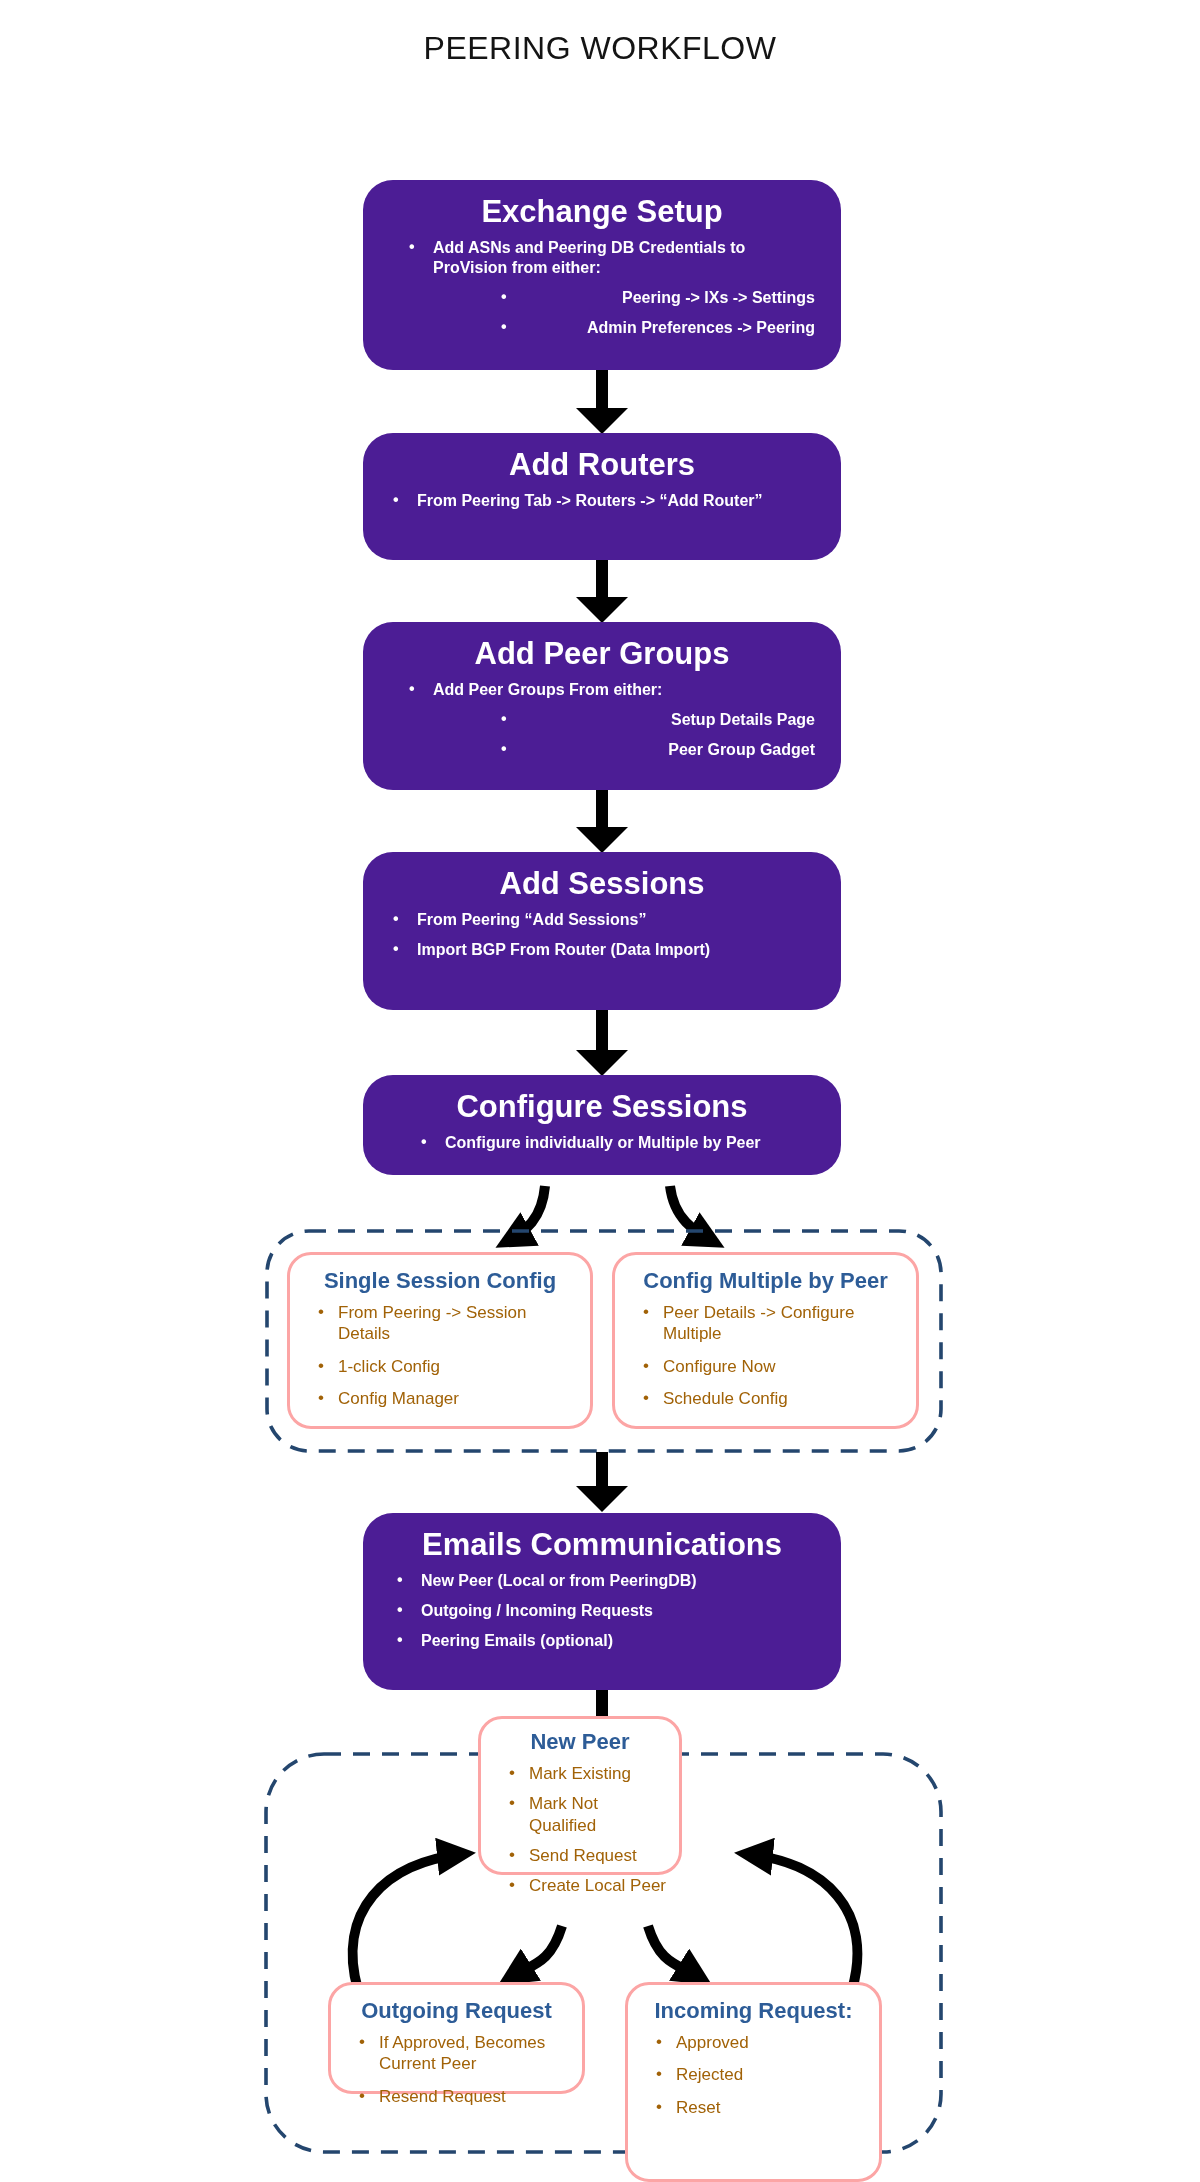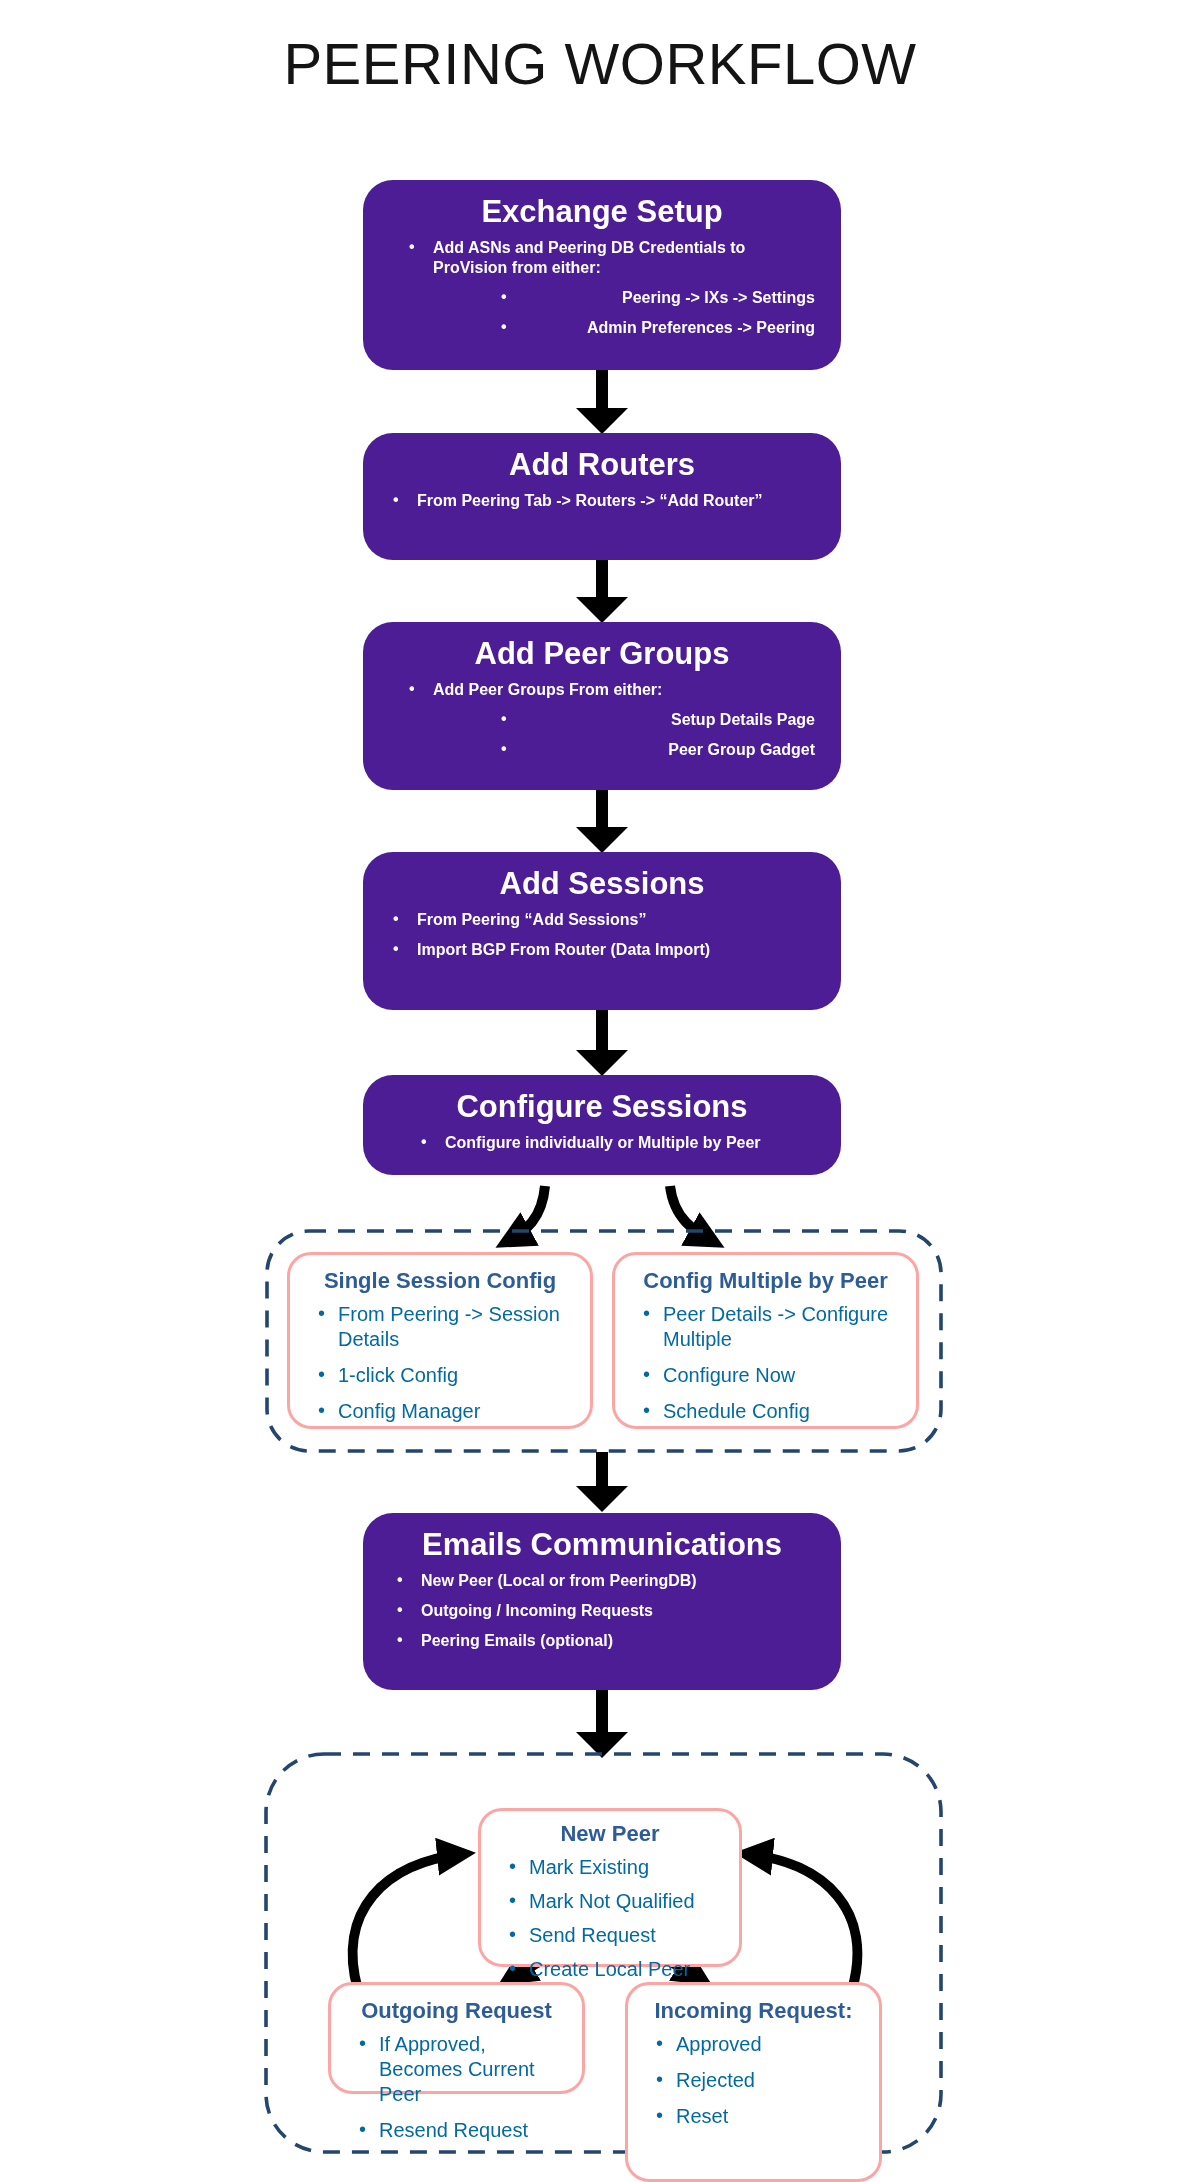--- a/index.html
+++ b/index.html
@@ -2,21 +2,21 @@
 <html><head>
 <meta charset="utf-8">
 <style>
   html,body{margin:0;padding:0;background:#ffffff;}
   #canvas{
     position:relative;width:1200px;height:2182px;background:#ffffff;
     font-family:"Liberation Sans",sans-serif;overflow:hidden;margin:0 auto;
   }
   .page-title{
     position:absolute;top:30px;left:0;width:100%;text-align:center;
-    font-size:58px;font-weight:normal;color:#141414;letter-spacing:.5px;margin:0;
+    font-size:32px;font-weight:normal;color:#141414;letter-spacing:.5px;margin:0;
   }
   
   .bluebox{
     position:absolute;left:363px;width:478px;background:#4c1d95;border-radius:30px;
     color:#fff;box-sizing:border-box;
   }
   .bluebox h2{
     margin:14px 10px 6px;text-align:center;font-size:31px;font-weight:bold;color:#fff;
   }
   .bluebox ul{list-style:none;margin:8px 0 0;padding:0 26px 14px 46px;}
@@ -59,26 +59,26 @@
   .subbox{
     position:absolute;background:#fff;border:3px solid #fca5a5;border-radius:24px;
     box-sizing:border-box;
   }
   .subbox h3{
     margin:13px 8px 4px;text-align:center;font-size:22px;font-weight:bold;color:#2d5c97;
   }
   .subbox ul{list-style:none;margin:8px 0 0;padding:0 12px 0 28px;}
   .subbox li{
     position:relative;padding-left:20px;margin-bottom:11px;
-    font-size:20px;color:#0369a1;line-height:1.25;
+    font-size:17px;color:#a16207;line-height:1.25;
   }
   .subbox li::before{content:"\2022";position:absolute;left:0;top:-1px;}
   .sb-single{left:287px;top:1252px;width:306px;height:177px;}
   .sb-multiple{left:612px;top:1252px;width:307px;height:177px;}
-  .sb-newpeer{left:478px;top:1808px;width:264px;height:159px;}
+  .sb-newpeer{left:478px;top:1716px;width:204px;height:159px;}
   .sb-newpeer h3{margin-top:10px;}
   .sb-newpeer li{margin-bottom:9px;}
   .sb-outgoing{left:328px;top:1982px;width:257px;height:112px;}
   .sb-incoming{left:625px;top:1982px;width:257px;height:200px;}
 </style>
 </head>
 <body>
 
 <div id="canvas">
 

